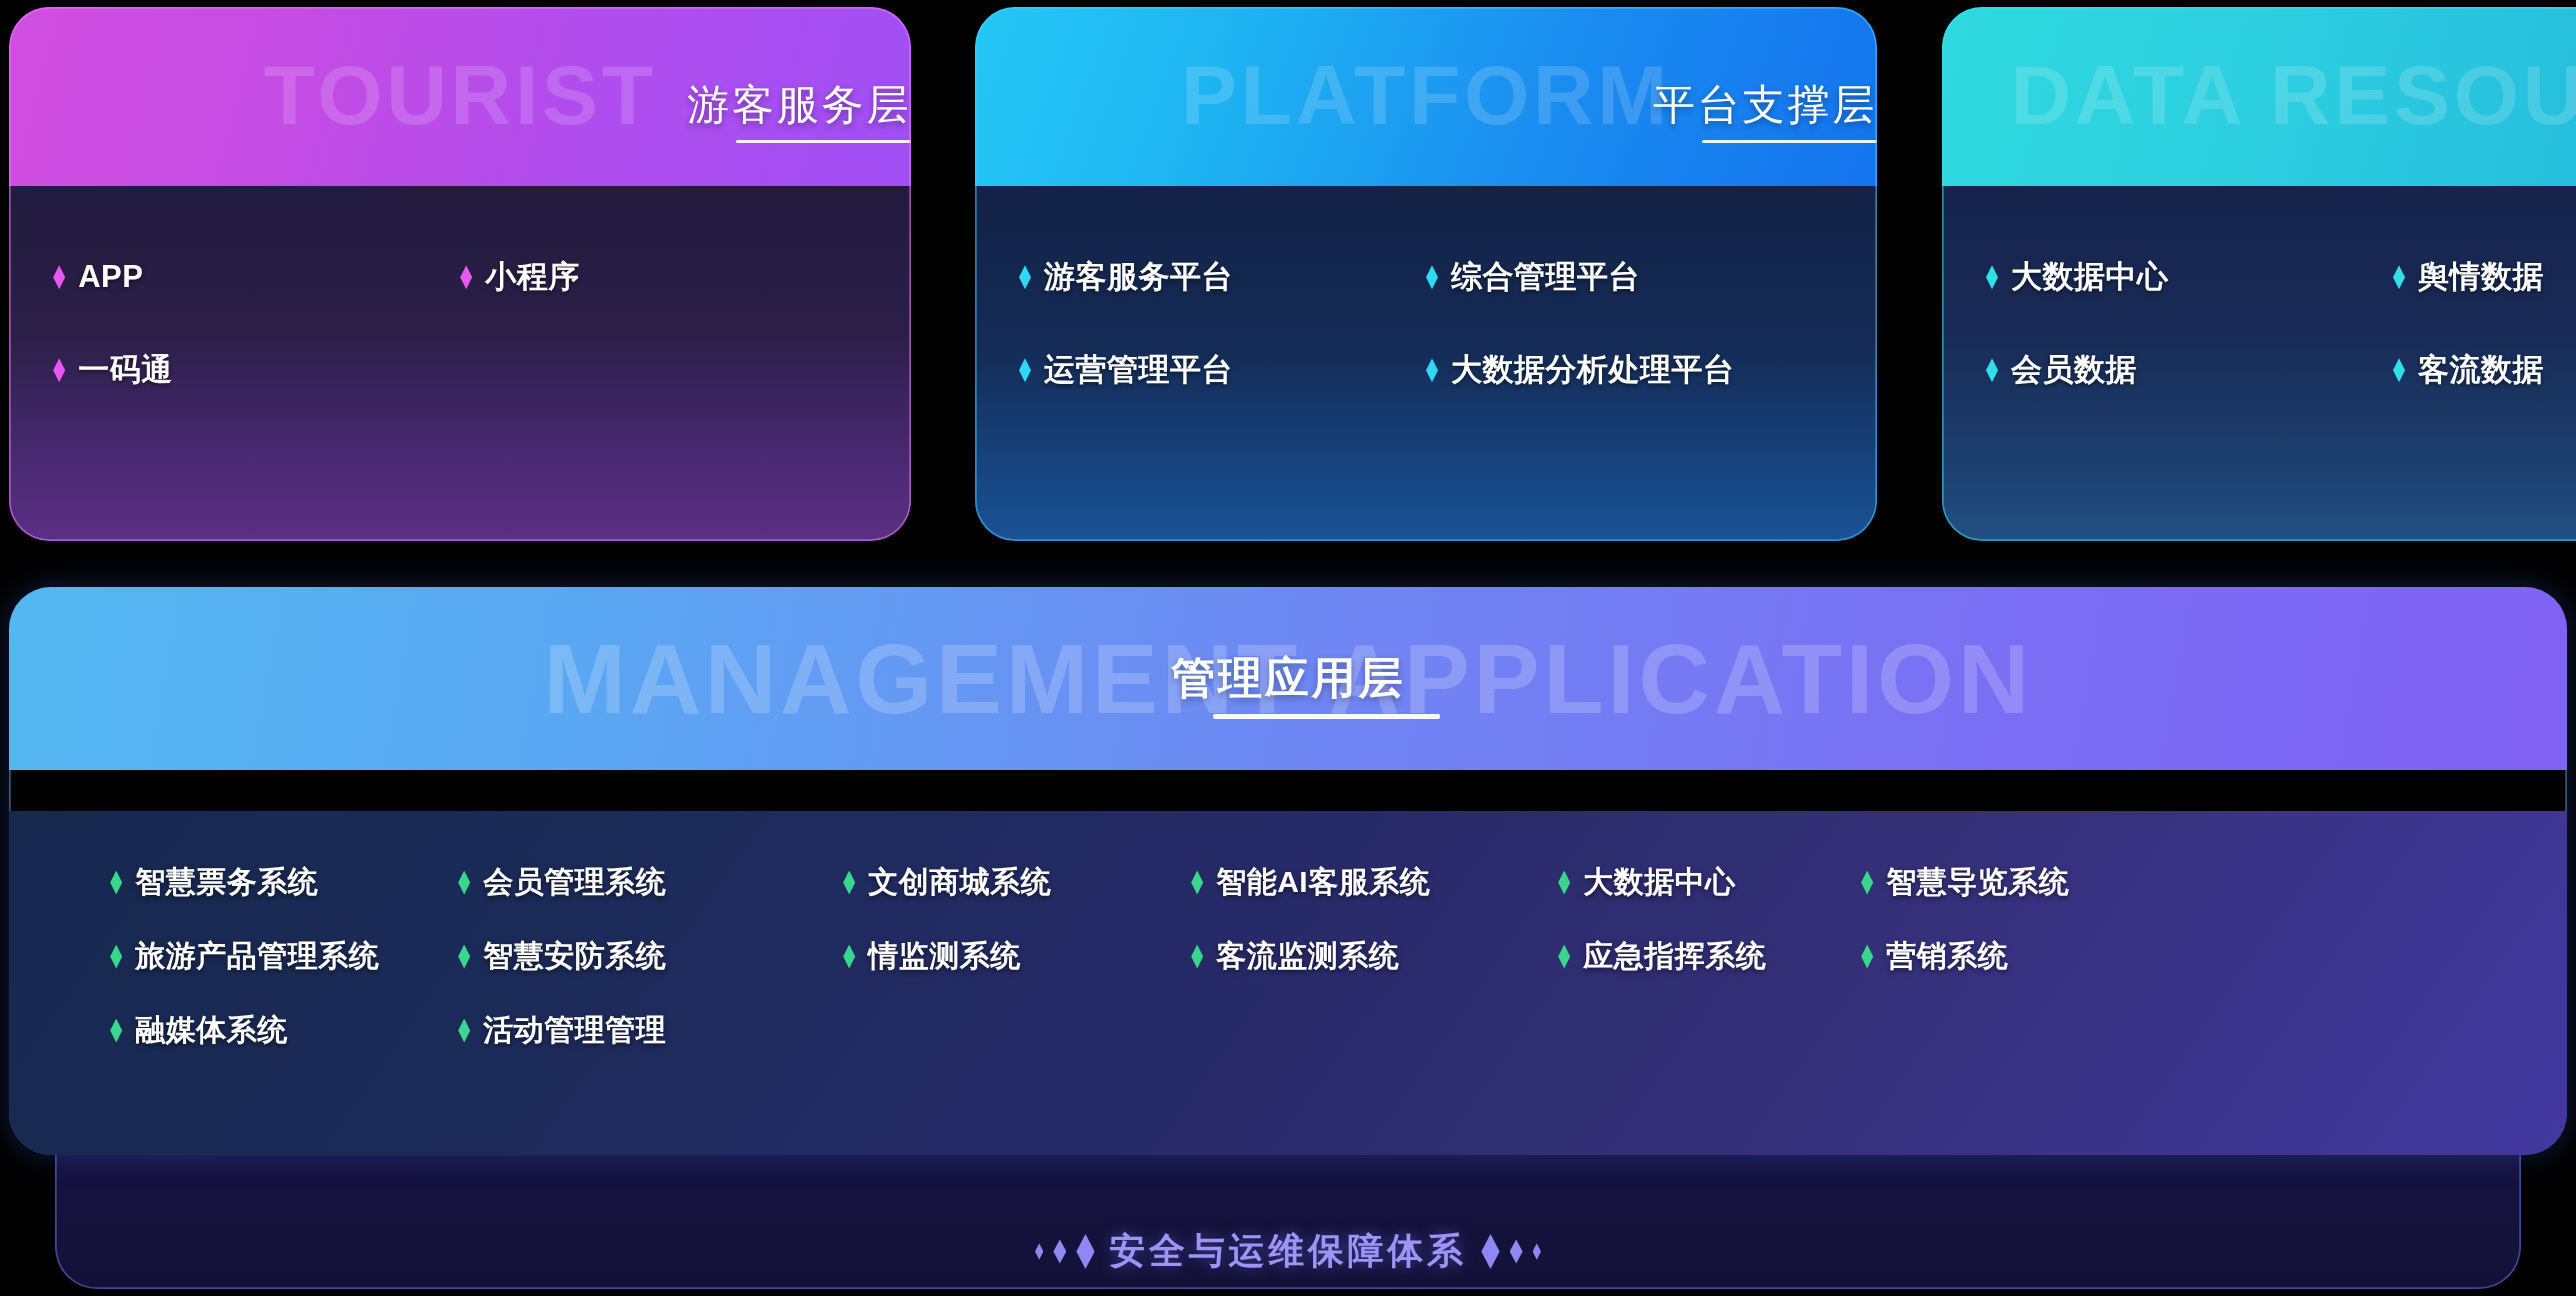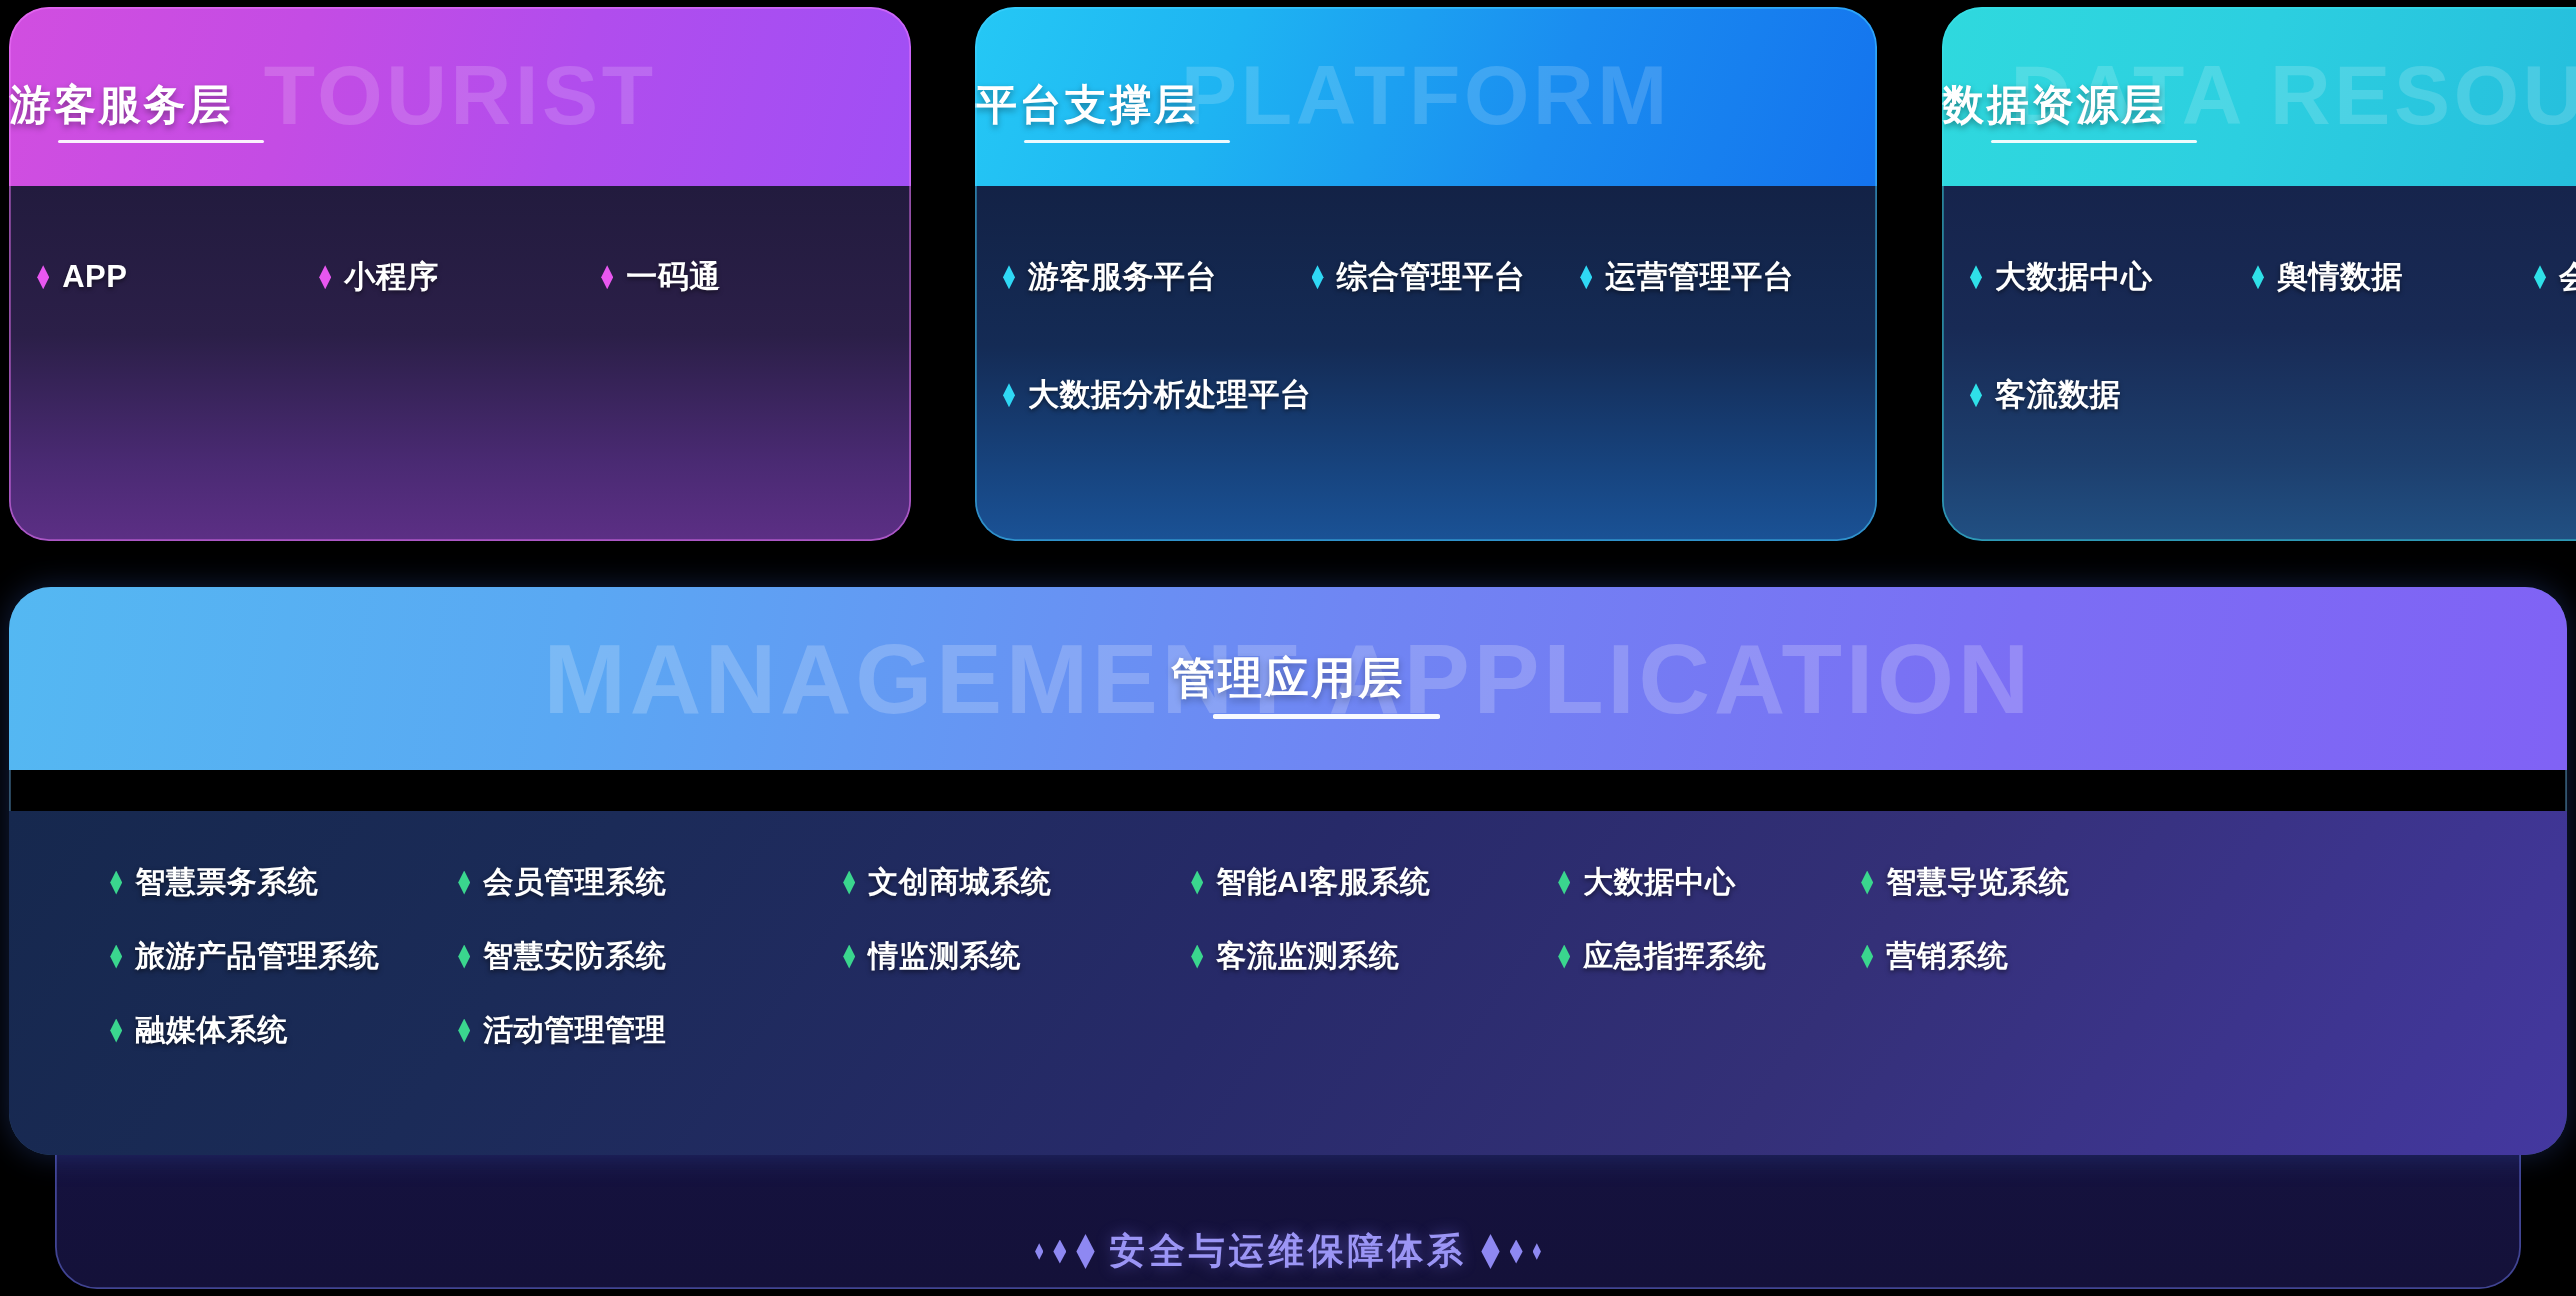--- a/index.html
+++ b/index.html
@@ -52,23 +52,23 @@
     letter-spacing: 3.7px;
     white-space: nowrap;
     color: rgba(255,255,255,0.16);
     font-family: "Liberation Sans", "DejaVu Sans", sans-serif;
     user-select: none;
   }
   .card-title {
     position: absolute;
     left: 0; right: 0;
     top: 70px;
-    text-align: left;
+    text-align: right;
     font-size: 42px;
-    font-weight: 700;
+    font-weight: 400;
     color: #ffffff;
     letter-spacing: 2.8px;
     text-shadow: 0 2.8px 6.4px rgba(0,0,0,0.35);
     z-index: 3;
   }
   .card-title .underline {
     display: inline-block;
     position: relative;
   }
   .card-title .underline::after {
@@ -84,23 +84,23 @@
 
   .card-body {
     position: absolute;
     left: 0; right: 0;
     top: 179px;
     bottom: 0;
     padding-top: 70px;
   }
   .card-grid {
     display: grid;
-    grid-template-columns: 1fr 1fr 1fr;
-    row-gap: 76px;
-    padding: 0 28px;
+    grid-template-columns: 1fr 1fr;
+    row-gap: 51px;
+    padding: 0 44px;
   }
   .card-item {
     display: flex;
     align-items: center;
     gap: 13px;
     font-size: 31px;
     font-weight: 700;
     color: #ffffff;
     white-space: nowrap;
     text-shadow: 0 1.8px 4.6px rgba(0,0,0,0.5);

